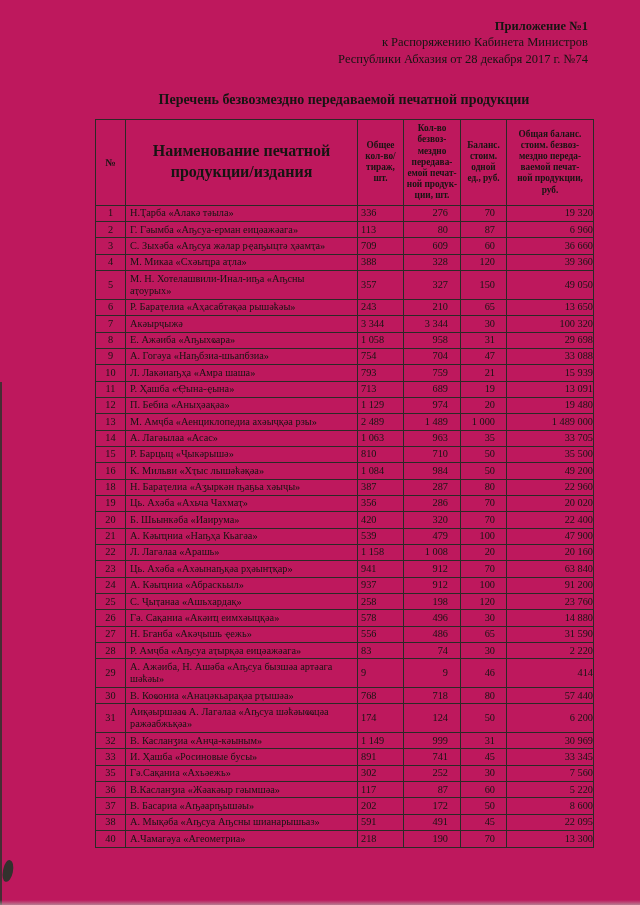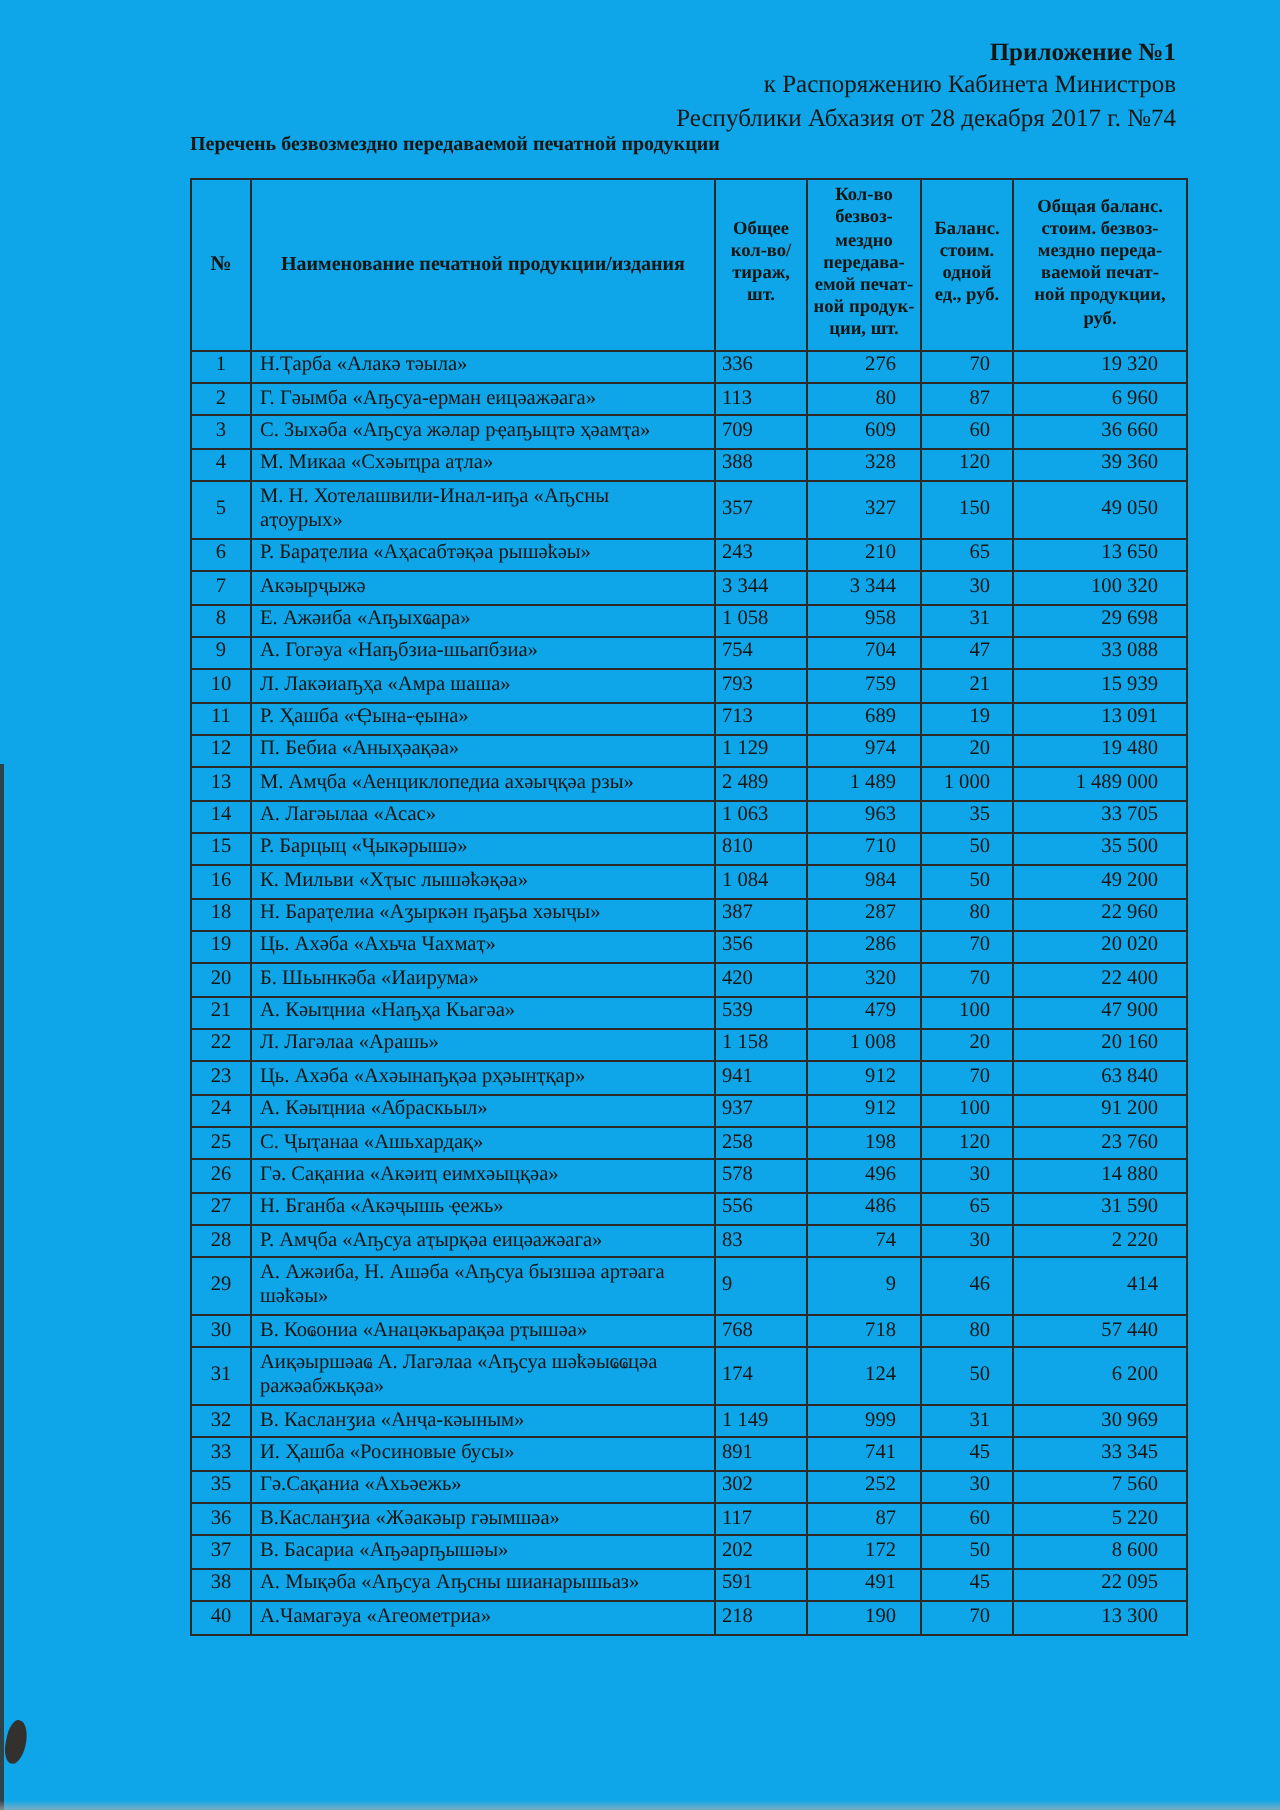--- a/index.html
+++ b/index.html
@@ -1,52 +1,53 @@
 <!DOCTYPE html>
 <html><head>
 <meta charset="utf-8">
 <style>
   html, body { margin: 0; padding: 0; background: #d8d8d4; }
   .page {
     position: relative;
     width: 640px;
     height: 905px;
     margin: 0 auto;
-    background: #0ea5e9;
+    background: #be185d;
     font-family: "Liberation Serif", "DejaVu Serif", serif;
     color: #161512;
     overflow: hidden;
   }
   .content { position: absolute; left: 95px; top: 18px; width: 498px; }
 
   .doc-header { text-align: right; font-size: 12.5px; line-height: 1.3; padding-right: 5px; }
   .doc-header .bold { font-weight: bold; }
 
   .doc-title {
-    margin-top: 0;
+    margin-top: 25px;
     margin-bottom: 11px;
+    text-align: center;
     font-weight: bold;
-    font-size: 10px;
+    font-size: 14px;
   }
 
   table.list { border-collapse: collapse; width: 498px; table-layout: fixed; }
   .list th, .list td { border: 1px solid #2b2a26; }
   .list thead tr { height: 86px; }
   .list th { font-weight: bold; text-align: center; vertical-align: middle; padding: 2px 1px; }
   .th-num   { font-size: 10.5px; }
-  .th-name  { font-size: 10px; line-height: 1.3; }
+  .th-name  { font-size: 16px; line-height: 1.3; }
   .th-small { font-size: 9.3px; line-height: 1.2; white-space: pre-line; }
 
   .list td { font-size: 10.3px; line-height: 1.2; padding: 1.5px 3px; vertical-align: middle; }
   td.c0 { text-align: center; padding-left: 1px; padding-right: 1px; }
   td.c1 { text-align: left; padding-left: 4px; white-space: pre-line; }
   td.c2 { padding-right: 5px; }
   td.c3 { text-align: right; padding-right: 12px; }
   td.c4 { text-align: right; padding-right: 11px; }
-  td.c5 { text-align: right; padding-right: 14px; }
+  td.c5 { text-align: right; padding-right: 0; }
 
   .artifact { position: absolute; background: #33312d; }
   .edge-line { left: 0; top: 382px; width: 2px; height: 523px; opacity: .85; }
   .blob { left: 3px; top: 860px; width: 10px; height: 22px; border-radius: 45% 55% 50% 50%; transform: rotate(12deg); }
   .bottom-shade { position: absolute; left: 0; top: 900px; width: 640px; height: 5px;
                   background: linear-gradient(rgba(0,0,0,0), #b5b3ac); opacity: .65; }
 </style>
 </head>
 <body>
 

